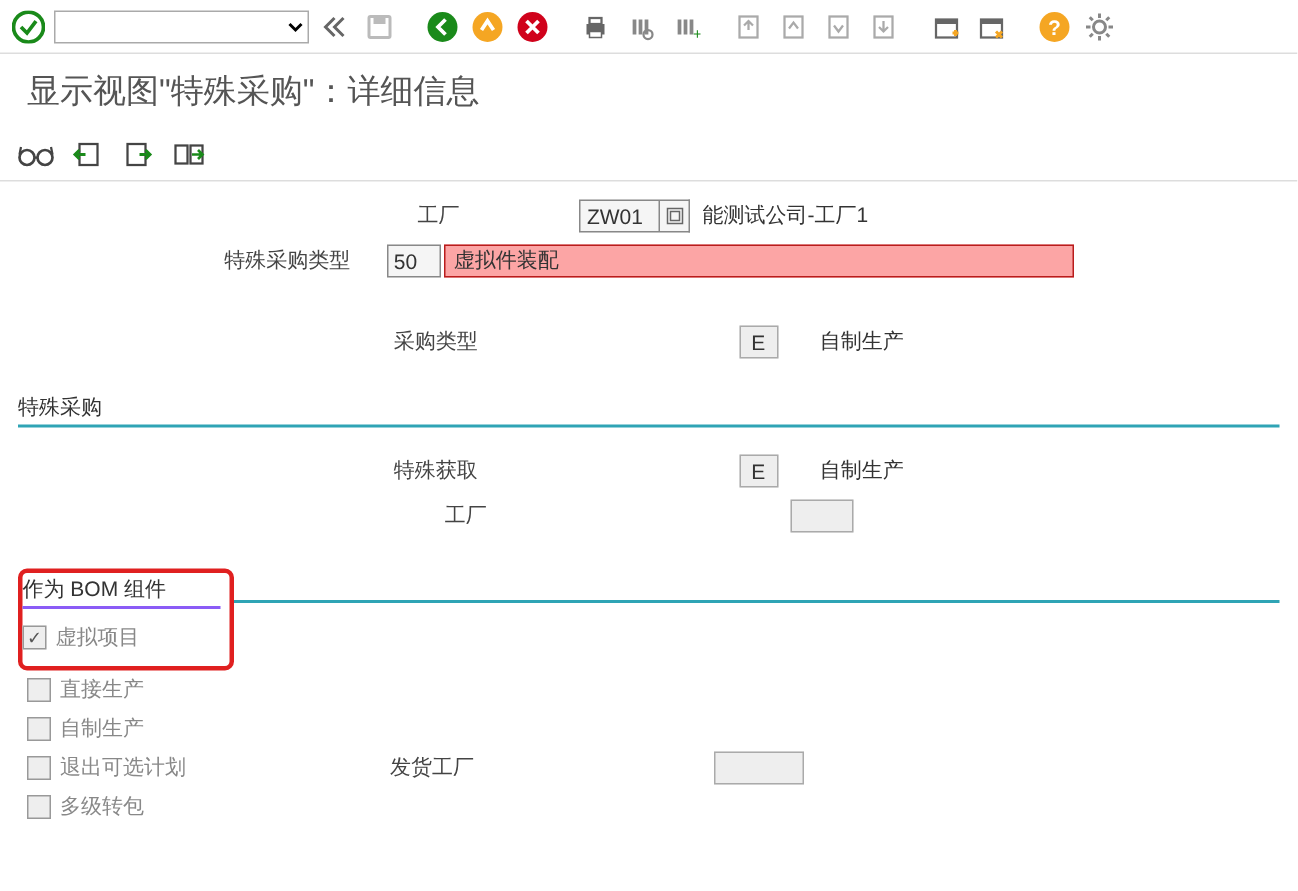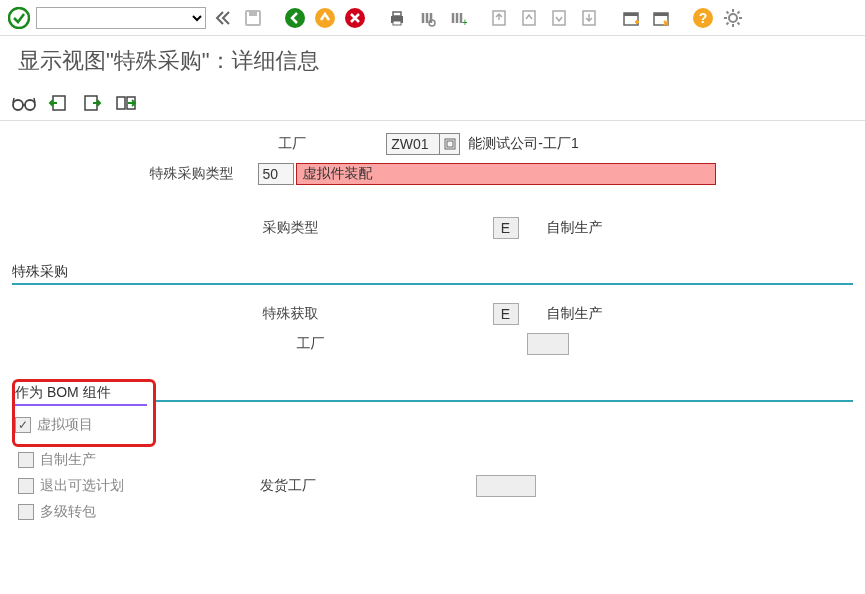--- a/index.html
+++ b/index.html
@@ -265,20 +265,24 @@
     </div>
     <div class="bom-rest">
       <div class="group-header">&nbsp;</div>
       <div style="height:6px"></div>
       <div class="chk-row">&nbsp;</div>
     </div>
   </div>
 
   <div class="chk-row" style="margin-left:6px">
     <div class="chk"></div>
+    <div class="chk-label">直接生产</div>
+  </div>
+  <div class="chk-row" style="margin-left:6px">
+    <div class="chk"></div>
     <div class="chk-label">自制生产</div>
   </div>
   <div class="chk-row" style="margin-left:6px">
     <div class="chk"></div>
     <div class="chk-label" style="width:220px">退出可选计划</div>
     <div style="color:#444">发货工厂</div>
     <div class="ship-input"></div>
   </div>
   <div class="chk-row" style="margin-left:6px">
     <div class="chk"></div>

